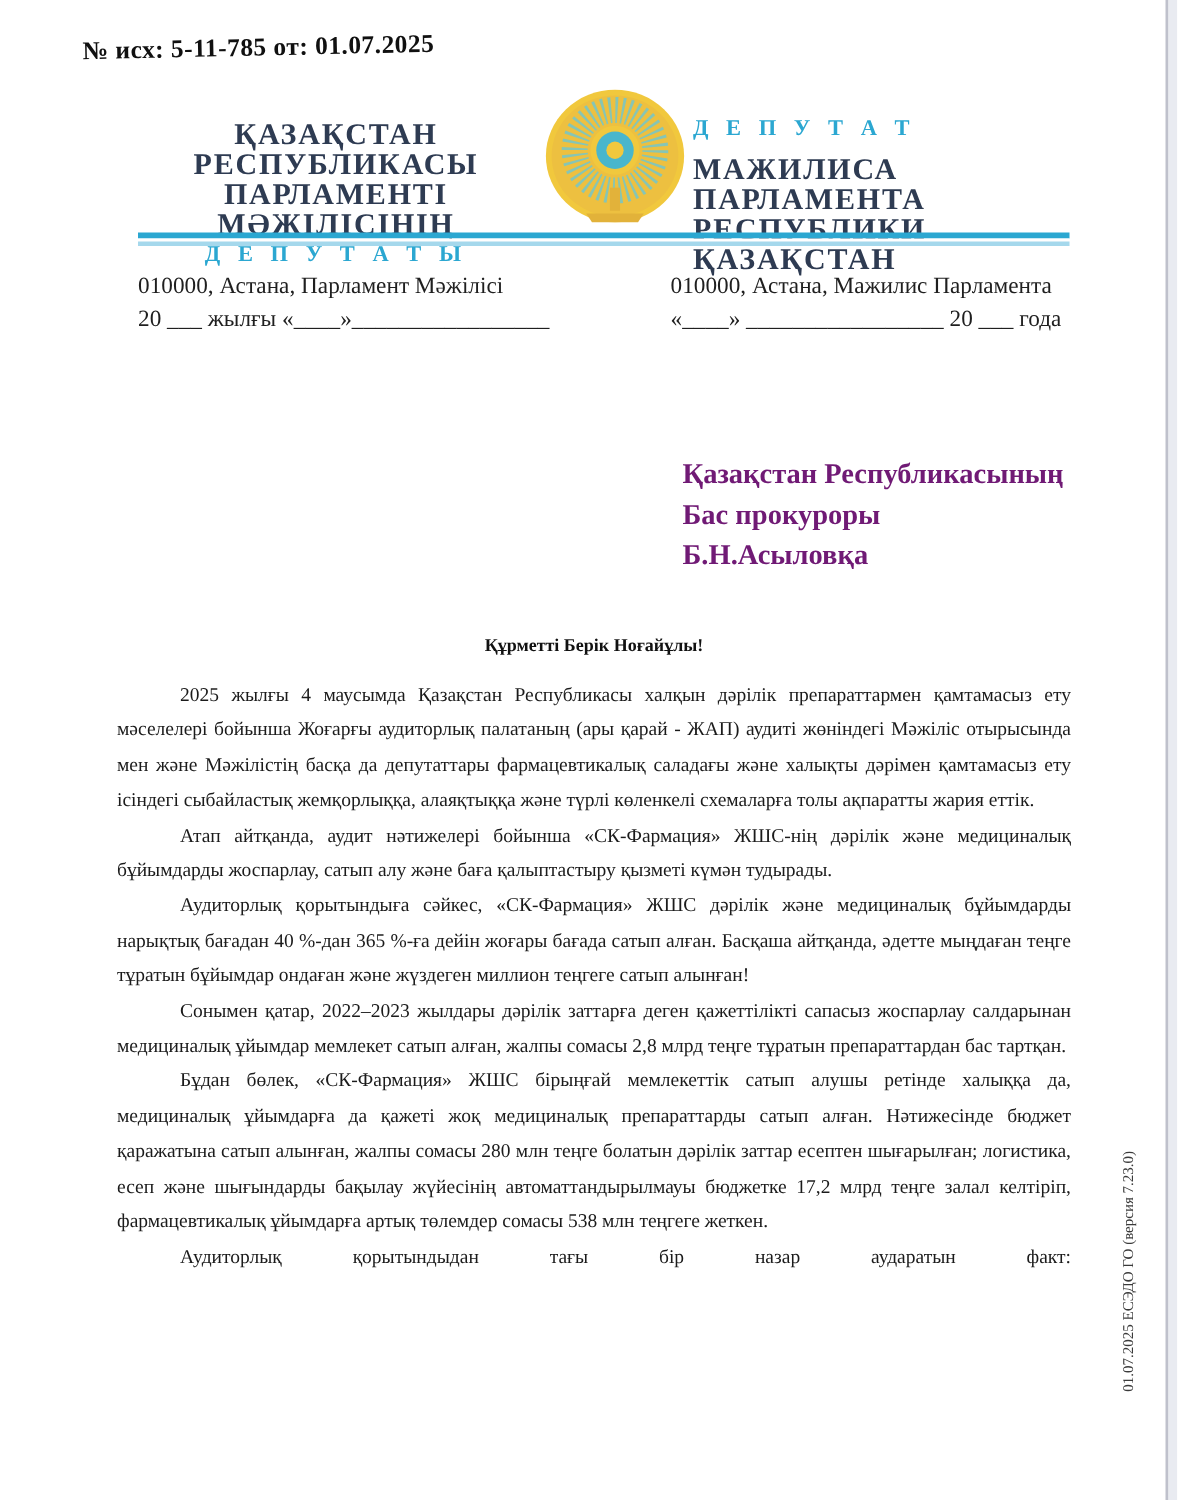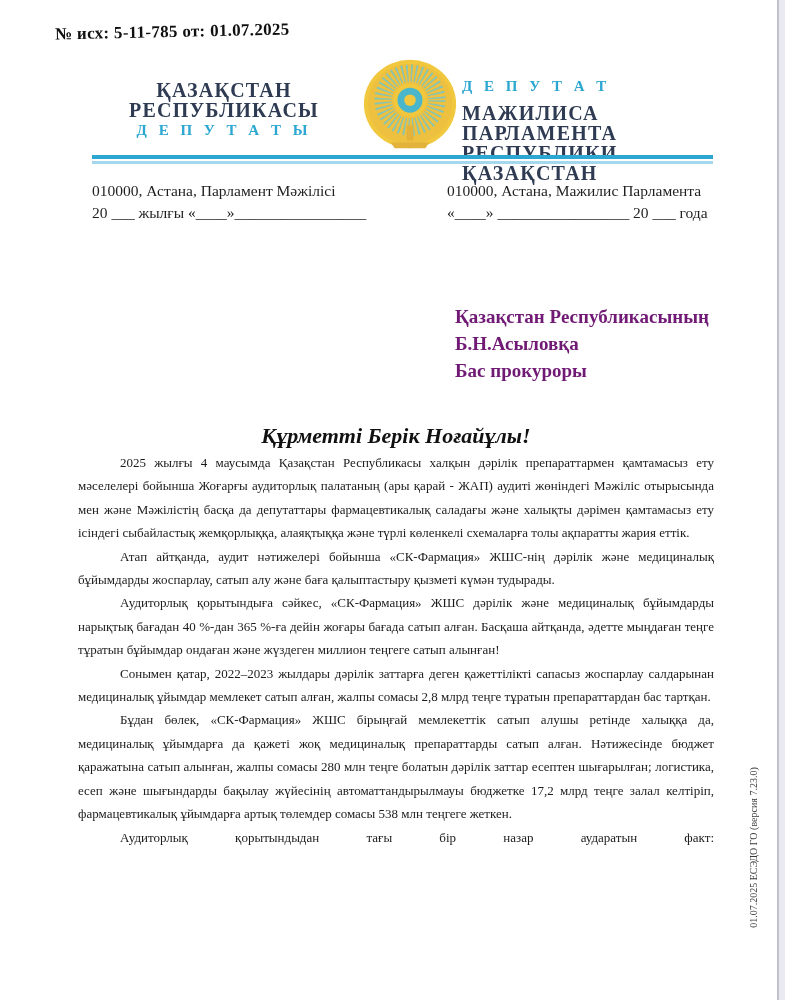--- a/index.html
+++ b/index.html
@@ -47,21 +47,21 @@
   .addr.kk{left:92px;top:180px;}
   .addr.ru{left:447px;top:180px;}
   
   .recipient{
     position:absolute;left:455px;top:303px;
     font-size:19px;font-weight:bold;line-height:27px;color:#701a75;
   }
   
   .salutation{
     position:absolute;left:90px;top:423px;width:612px;
-    text-align:center;font-size:22px;font-weight:bold;color:#111;font-style:italic;
+    text-align:center;font-size:12px;font-weight:bold;color:#111;
   }
   
   .body-text{
     position:absolute;left:78px;top:451px;width:636px;height:549px;
     overflow:hidden;
   }
   .body-par{
     margin:0;text-align:justify;text-indent:42px;
     font-size:13px;line-height:23.4px;color:#1b1b1b;
   }
@@ -79,20 +79,21 @@
 </style>
 </head>
 <body>
 
 <div class="page">
 
   <div class="stamp">№ исх: 5-11-785   от: 01.07.2025</div>
 
   <div class="lh-left">
     <div class="lh-title">ҚАЗАҚСТАН  РЕСПУБЛИКАСЫ</div>
+    <div class="lh-title">ПАРЛАМЕНТІ  МӘЖІЛІСІНІҢ</div>
     <div class="lh-deputy">Д Е П У Т А Т Ы</div>
   </div>
 
   <div class="emblem">
     <svg viewBox="0 0 100 100" width="102" height="96" aria-hidden="true">
       <ellipse cx="50" cy="50" rx="48" ry="46" fill="#f1c83d"></ellipse>
       <ellipse cx="50" cy="50" rx="44" ry="42" fill="#edc040"></ellipse>
       <circle cx="50" cy="46" r="28" fill="none" stroke="#6cc5d2" stroke-width="18" stroke-dasharray="1.6 2.8" opacity="0.8"></circle>
       <circle cx="50" cy="46" r="17" fill="#f1c83d"></circle>
       <circle cx="50" cy="46" r="13" fill="#49b6cc"></circle>
@@ -118,22 +119,22 @@
     <div>010000, Астана, Парламент Мәжілісі</div>
     <div>20 ___ жылғы «____»_________________</div>
   </div>
   <div class="addr ru">
     <div>010000, Астана, Мажилис Парламента</div>
     <div>«____» _________________ 20 ___ года</div>
   </div>
 
   <div class="recipient">
     <div>Қазақстан Республикасының</div>
+    <div>Бас прокуроры</div>
     <div>Б.Н.Асыловқа</div>
-    <div>Бас прокуроры</div>
   </div>
 
   <div class="salutation">Құрметті Берік Ноғайұлы!</div>
 
   <div class="body-text">
     <p class="body-par">2025 жылғы 4 маусымда Қазақстан Республикасы халқын дәрілік препараттармен қамтамасыз ету мәселелері бойынша Жоғарғы аудиторлық палатаның (ары қарай - ЖАП) аудиті жөніндегі Мәжіліс отырысында мен және Мәжілістің басқа да депутаттары фармацевтикалық саладағы және халықты дәрімен қамтамасыз ету ісіндегі сыбайластық жемқорлыққа, алаяқтыққа және түрлі көленкелі схемаларға толы ақпаратты жария еттік.</p>
     <p class="body-par">Атап айтқанда, аудит нәтижелері бойынша «СК-Фармация» ЖШС-нің дәрілік және медициналық бұйымдарды жоспарлау, сатып алу және баға қалыптастыру қызметі күмән тудырады.</p>
     <p class="body-par">Аудиторлық қорытындыға сәйкес, «СК-Фармация» ЖШС дәрілік және медициналық бұйымдарды нарықтық бағадан 40 %-дан 365 %-ға дейін жоғары бағада сатып алған. Басқаша айтқанда, әдетте мыңдаған теңге тұратын бұйымдар ондаған және жүздеген миллион теңгеге сатып алынған!</p>
     <p class="body-par">Сонымен қатар, 2022–2023 жылдары дәрілік заттарға деген қажеттілікті сапасыз жоспарлау салдарынан медициналық ұйымдар мемлекет сатып алған, жалпы сомасы 2,8 млрд теңге тұратын препараттардан бас тартқан.</p>
     <p class="body-par">Бұдан бөлек, «СК-Фармация» ЖШС бірыңғай мемлекеттік сатып алушы ретінде халыққа да, медициналық ұйымдарға да қажеті жоқ медициналық препараттарды сатып алған. Нәтижесінде бюджет қаражатына сатып алынған, жалпы сомасы 280 млн теңге болатын дәрілік заттар есептен шығарылған; логистика, есеп және шығындарды бақылау жүйесінің автоматтандырылмауы бюджетке 17,2 млрд теңге залал келтіріп, фармацевтикалық ұйымдарға артық төлемдер сомасы 538 млн теңгеге жеткен.</p>

